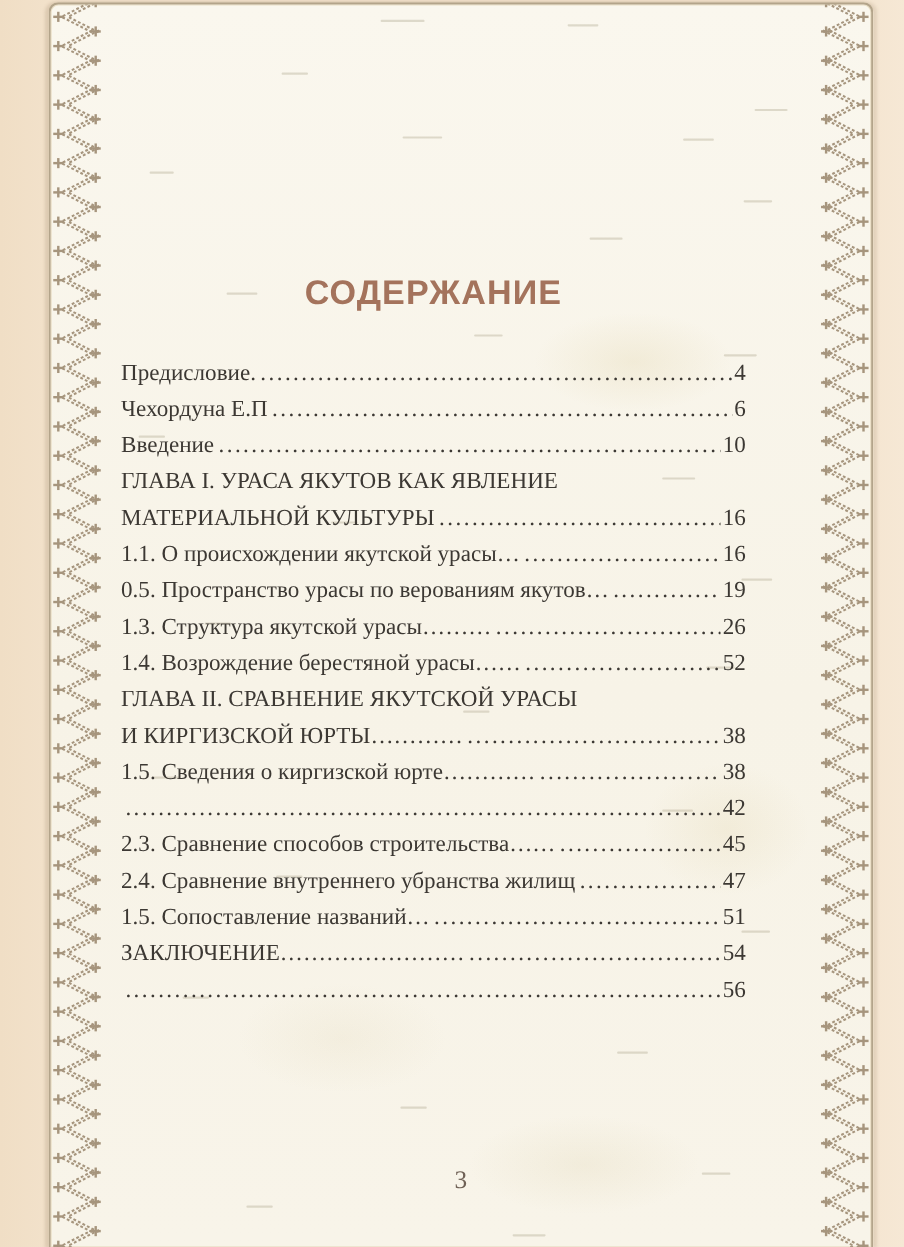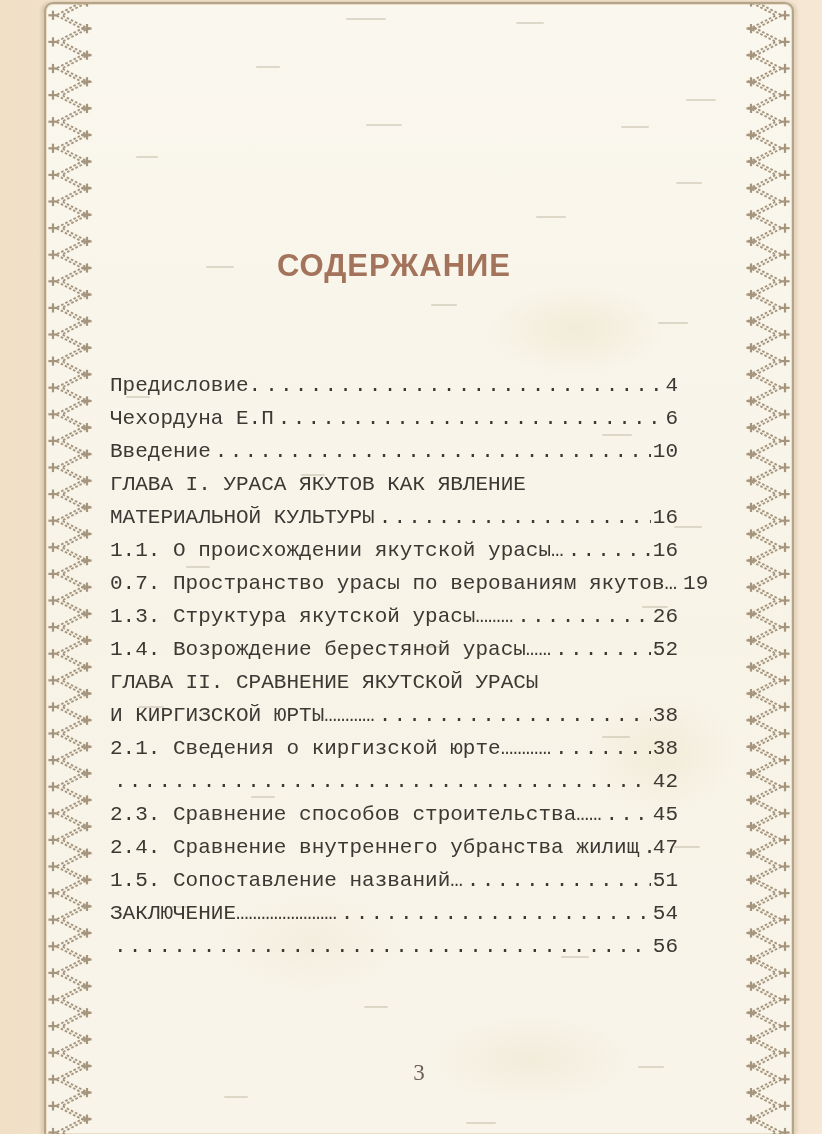--- a/index.html
+++ b/index.html
@@ -44,24 +44,23 @@
     margin-top:243px;
     text-align:center;
     font-family:"Liberation Sans","DejaVu Sans",sans-serif;
     font-weight:bold;
     font-size:31px;
     line-height:38px;
     letter-spacing:1px;
     color:var(--accent);
   }
   .toc{
-    margin-top:84px;
+    margin-top:37px;
     color:var(--text);
     font-size:21px;
-    font-family:Liberation Mono, monospace;
   }
   .toc-row{
     display:flex;
     align-items:baseline;
     height:33px;
     line-height:33px;
     white-space:nowrap;
   }
   .toc-text{flex:0 0 auto;}
   .toc-leader{
@@ -1210,21 +1209,21 @@
     <span class="toc-text">МАТЕРИАЛЬНОЙ КУЛЬТУРЫ</span>
     <span class="toc-leader"></span>
     <span class="toc-page">16</span>
   </div>
         <div class="toc-row">
     <span class="toc-text">1.1. О происхождении якутской урасы…</span>
     <span class="toc-leader"></span>
     <span class="toc-page">16</span>
   </div>
         <div class="toc-row">
-    <span class="toc-text">0.7. Пространство урасы по верованиям якутов…</span>
+    <span class="toc-text">0.5. Пространство урасы по верованиям якутов…</span>
     <span class="toc-leader"></span>
     <span class="toc-page">19</span>
   </div>
         <div class="toc-row">
     <span class="toc-text">1.3. Структура якутской урасы………</span>
     <span class="toc-leader"></span>
     <span class="toc-page">26</span>
   </div>
         <div class="toc-row">
     <span class="toc-text">1.4. Возрождение берестяной урасы……</span>
@@ -1234,21 +1233,21 @@
         <div class="toc-row">
     <span class="toc-text">ГЛАВА II. СРАВНЕНИЕ ЯКУТСКОЙ УРАСЫ</span>
 
   </div>
         <div class="toc-row">
     <span class="toc-text">И КИРГИЗСКОЙ ЮРТЫ…………</span>
     <span class="toc-leader"></span>
     <span class="toc-page">38</span>
   </div>
         <div class="toc-row">
-    <span class="toc-text">2.1. Сведения о киргизской юрте…………</span>
+    <span class="toc-text">1.5. Сведения о киргизской юрте…………</span>
     <span class="toc-leader"></span>
     <span class="toc-page">38</span>
   </div>
         <div class="toc-row">
     <span class="toc-leader"></span>
     <span class="toc-page">42</span>
   </div>
         <div class="toc-row">
     <span class="toc-text">2.3. Сравнение способов строительства……</span>
     <span class="toc-leader"></span>

